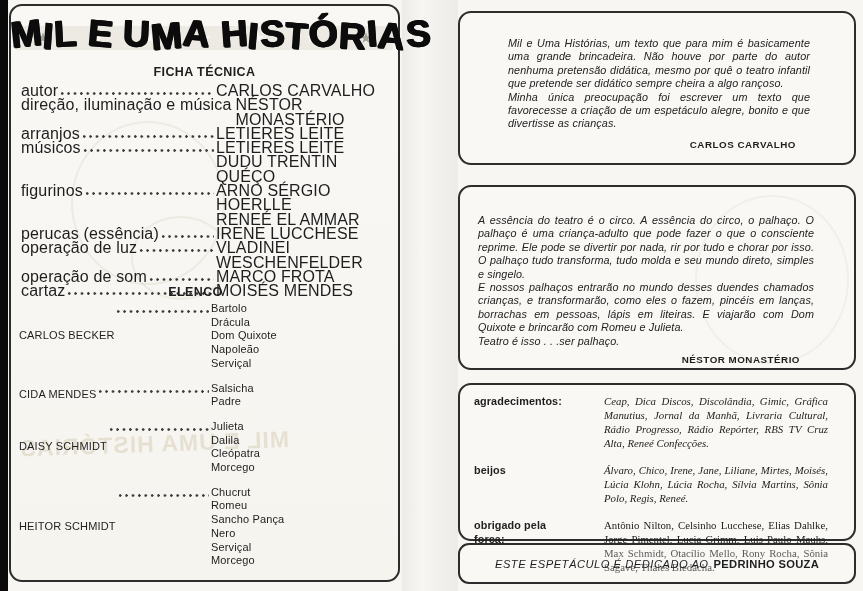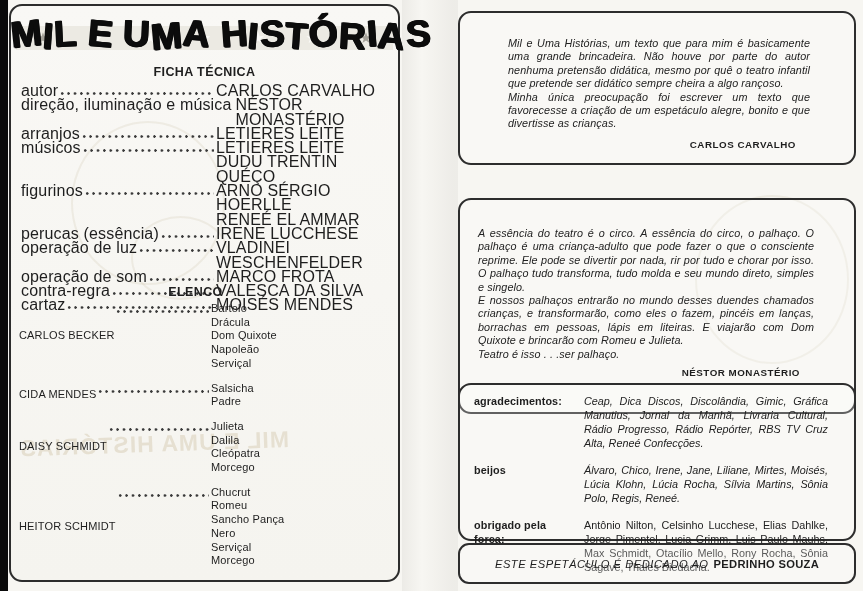--- a/index.html
+++ b/index.html
@@ -43,34 +43,34 @@
   
   .ghost-title{position:absolute;left:48px;top:424px;width:230px;text-align:center;
     transform:scaleX(-1) rotate(2deg);font-size:23px;font-weight:700;color:#d9cfb9;opacity:.55;
     white-space:nowrap;letter-spacing:1px;}
   .ghost-ellipse{position:absolute;border:2px solid rgba(180,165,130,.14);border-radius:50%;}
   
   .page-right{position:absolute;left:455px;top:0;width:408px;height:591px;}
   .qbox{position:absolute;left:3px;width:398px;border:2px solid #2d2d2d;border-radius:13px;
     box-sizing:border-box;background:rgba(255,255,255,.25);}
   .qbox1{top:11px;height:154px;padding:24px 44px 16px 48px;}
-  .qbox2{top:198px;height:216px;padding:27px 40px 0 18px;}
+  .qbox2{top:185px;height:185px;padding:27px 40px 0 18px;}
   .q-para{font-style:italic;font-size:10.8px;line-height:13.4px;letter-spacing:.1px;
     text-align:justify;color:#222;}
   .q-sig{font-style:normal;font-weight:700;font-size:9.8px;letter-spacing:.5px;
     text-align:right;padding-right:14px;}
   .qbox1 .q-sig{margin-top:8px;}
   .qbox2 .q-sig{margin-top:6px;}
   .credits-box{position:absolute;left:3px;top:383px;width:398px;height:158px;
     border:2px solid #2d2d2d;border-radius:13px;box-sizing:border-box;
     padding:9px 26px 0 14px;background:rgba(255,255,255,.25);}
-  .cr-row{display:grid;grid-template-columns:104px 1fr;column-gap:6px;
+  .cr-row{display:grid;grid-template-columns:104px 1fr;column-gap:26px;
     font-size:10.8px;line-height:14px;margin-bottom:13px;}
   .cr-label{font-weight:700;letter-spacing:.1px;}
-  .cr-text{text-align:justify;color:#222;}
+  .cr-text{text-align:justify;color:#222;font-family:Liberation Serif, serif;}
   .cr-text.it{font-style:italic;}
   .dedication-box{position:absolute;left:3px;top:543px;width:398px;height:41px;
     border:2px solid #2d2d2d;border-radius:11px;box-sizing:border-box;
     display:flex;align-items:center;justify-content:center;gap:5px;
     background:rgba(255,255,255,.25);}
   .ded-prefix{font-style:italic;font-size:11.2px;letter-spacing:.5px;font-weight:400;}
   .ded-name{font-weight:700;font-size:11.2px;letter-spacing:.3px;}
 </style>
 </head>
 <body>
@@ -147,27 +147,20 @@
         </div>
       </div>
       <div class="ft-row">
         <span class="ft-label">operação de som</span>
         <span class="dots"></span>
         <div class="ft-values">
           <div>MARCO FROTA</div>
         </div>
       </div>
       <div class="ft-row">
-        <span class="ft-label">contra-regra</span>
-        <span class="dots"></span>
-        <div class="ft-values">
-          <div>VALESCA DA SILVA</div>
-        </div>
-      </div>
-      <div class="ft-row">
         <span class="ft-label">cartaz</span>
         <span class="dots"></span>
         <div class="ft-values">
           <div>MOISÉS MENDES</div>
         </div>
       </div>
     </div>
   <div class="elenco-heading">ELENCO</div>
   <div class="elenco-rows" id="elenco-rows">
       <div class="el-row">

